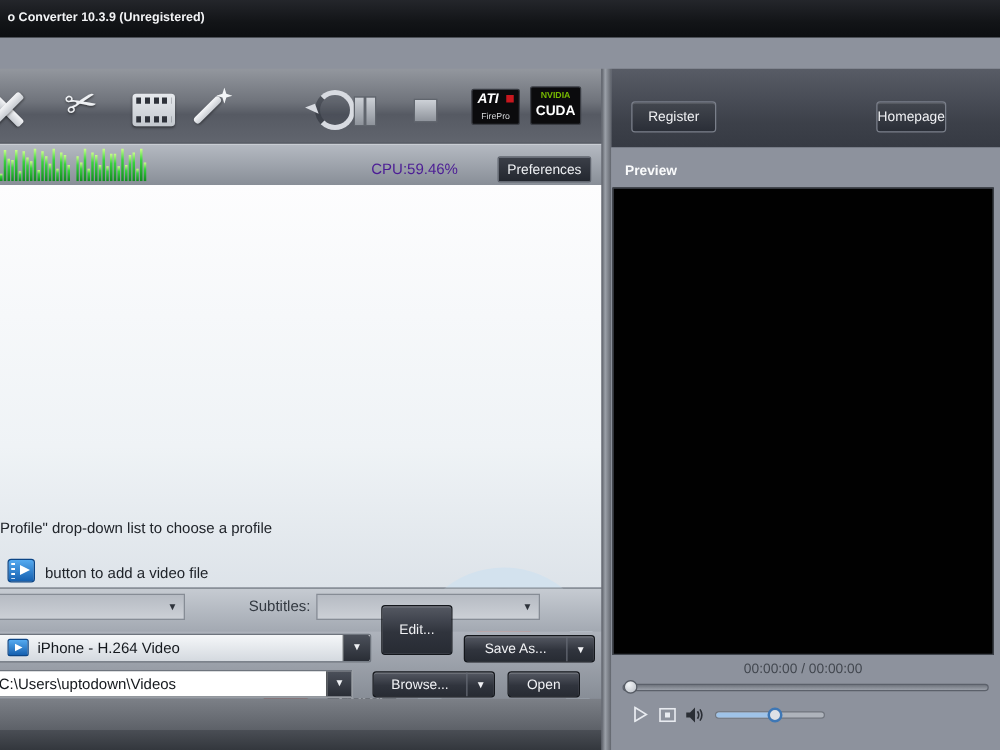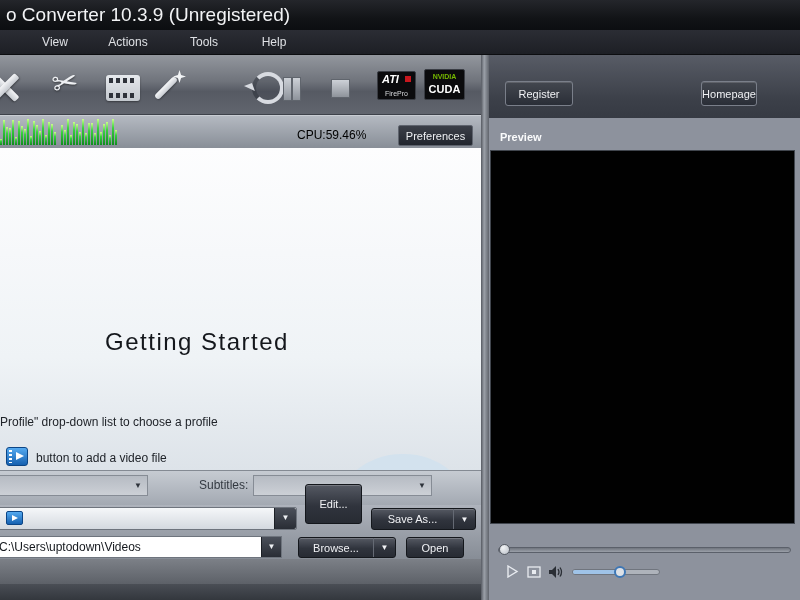--- a/index.html
+++ b/index.html
@@ -3,21 +3,21 @@
 <meta charset="utf-8">
 <style>
   *{margin:0;padding:0;box-sizing:border-box}
   html,body{background:#555}
   body{font-family:"Liberation Sans",sans-serif}
   .stage{position:relative;width:800px;height:600px;overflow:hidden;background:#8d929d}
   .abs{position:absolute}
 
   
   .titlebar{left:0;top:0;width:800px;height:30px;background:linear-gradient(#24262b,#121417 60%,#0c0e11)}
-  .title-text{position:absolute;left:6px;top:0;line-height:30px;font-size:19px;font-weight:normal;color:#f2f3f5}
+  .title-text{position:absolute;left:6px;top:0;line-height:30px;font-size:10px;font-weight:bold;color:#f2f3f5}
 
   
   .menubar{left:0;top:30px;width:800px;height:25px;background:linear-gradient(#2b2d34,#1d1f25);border-bottom:1px solid #0c0d10}
   .menu-item{position:absolute;top:0;line-height:25px;font-size:12px;color:#dfe1e5;text-align:center;cursor:default}
   .m-view{left:36px;width:38px}.m-actions{left:104px;width:48px}.m-tools{left:184px;width:40px}.m-help{left:256px;width:36px}
 
   
   .toolbar{left:0;top:55px;width:481px;height:60px;background:linear-gradient(180deg,#93979e,#6f737b 45%,#565a63 62%,#61656e);border-bottom:1px solid #3e424a}
   .icon-x{left:-12px;top:70px;width:34px;height:34px}
   .icon-x:before,.icon-x:after{content:'';position:absolute;left:0;top:14px;width:34px;height:7px;background:linear-gradient(#f4f5f7,#c6cad0);border-radius:2px;box-shadow:0 1px 2px rgba(0,0,0,.45)}
@@ -49,21 +49,21 @@
   .hbtn{position:absolute;top:81px;height:25px;background:linear-gradient(#43474f,#2a2e37);border:1px solid #7a7f8a;border-radius:3px;box-shadow:inset 0 1px 0 rgba(255,255,255,.15);color:#f0f1f4;font-size:11px;display:flex;align-items:center;justify-content:center;cursor:default}
   .b-register{left:505px;width:68px}.b-friends{left:584px;width:106px}.b-home{left:701px;width:56px}
 
   
   .divider{left:481px;top:55px;width:8px;height:545px;background:linear-gradient(90deg,#565a62,#9ba0a8 40%,#60646c)}
 
   
   .statusrow{left:0;top:115px;width:481px;height:33px;background:linear-gradient(#b4b9c1,#888e97);border-top:1px solid #c9cdd3}
   .spectrum{position:absolute;top:117px;height:28px;overflow:hidden}
   .sp1{left:0;width:58px}.sp2{left:61px;width:57px}
-  .cpu-text{position:absolute;left:297px;top:128px;font-size:12px;color:#000000}
+  .cpu-text{position:absolute;left:297px;top:128px;font-size:12px;color:#4c1d95}
   .btn-pref{position:absolute;left:398px;top:125px;width:75px;height:21px;background:linear-gradient(#3b3f48,#23272f);border:1px solid #5f646e;border-radius:2px;color:#eef0f3;font-size:11px;display:flex;align-items:center;justify-content:center}
 
   
   .content{left:0;top:148px;width:481px;height:322px;background:linear-gradient(180deg,#fdfdfe,#eff3f6 65%,#dde3e9)}
   .wm-outer{position:absolute;left:328px;top:306px;width:150px;height:150px;border:17px solid #d3e2ee;border-radius:50%}
   .wm-inner{position:absolute;left:29px;top:29px;width:58px;height:58px;background:#dde9f3;border-radius:50%}
   .wm-red{position:absolute;left:36px;top:12px;width:44px;height:36px;background:radial-gradient(circle at 35% 35%,#ef8a73,#d94a36);border-radius:45%;transform:rotate(-12deg)}
   .wm-red:before{content:'';position:absolute;left:9px;top:10px;width:7px;height:7px;background:#fff;border-radius:50%}
   .wm-red:after{content:'';position:absolute;right:10px;top:11px;width:7px;height:7px;background:#fff;border-radius:50%}
   .gs-title{position:absolute;left:0;top:180px;width:394px;text-align:center;font-size:24px;letter-spacing:1.5px;color:#14171c}
@@ -124,26 +124,20 @@
 </style>
 </head>
 <body>
 
 <div class="stage">
 
   <div class="abs titlebar">
     <span class="title-text">o Converter 10.3.9 (Unregistered)</span>
   </div>
 
-  <div class="abs menubar">
-    <span class="menu-item m-view">View</span>
-    <span class="menu-item m-actions">Actions</span>
-    <span class="menu-item m-tools">Tools</span>
-    <span class="menu-item m-help">Help</span>
-  </div>
 
   <div class="abs toolbar"></div>
   <div class="abs icon-x"></div>
   <span class="abs icon-scissors">✂</span>
   <div class="abs icon-film"></div>
   <div class="abs icon-wand"></div>
   <div class="abs icon-convert"></div>
   <div class="abs icon-pause"></div>
   <div class="abs icon-stop"></div>
   <div class="abs badge badge-ati">
@@ -206,21 +200,20 @@
       <span style="position: absolute; bottom: 0px; left: 54px; width: 2px; height: 15px; background: linear-gradient(rgb(200, 255, 138), rgb(57, 209, 63) 35%, rgb(15, 140, 30));"></span>
     </div>
   <span class="cpu-text">CPU:59.46%</span>
   <div class="btn-pref">Preferences</div>
 
   <div class="abs content">
     <div class="wm-outer">
       <div class="wm-inner"></div>
       <div class="wm-red"></div>
     </div>
-    <div class="gs-title">Getting Started</div>
     <span class="step-text st1">Profile" drop-down list to choose a profile</span>
     <div class="abs icon-addvideo"></div>
     <span class="step-text st2">button to add a video file</span>
     <div class="abs icon-start"></div>
     <span class="step-text st3">button to start converting</span>
     <div class="abs badge-amd">
       <span class="amd-top">AMD</span>
       <span class="amd-bot">APP</span>
     </div>
     <div class="abs badge-nvda">
@@ -234,20 +227,21 @@
     <span class="caret">▼</span>
   </div>
   <span class="sub-label">Subtitles:</span>
   <div class="scombo sc2">
     <span class="caret">▼</span>
   </div>
 
   <div class="abs ctrlarea"></div>
   <div class="abs pcombo">
     <span class="pcombo-icon"></span>
+    <span class="pcombo-text">iPhone - H.264 Video</span>
     <span class="pcombo-btn"><span>▼</span></span>
   </div>
   <div class="dbtn b-edit">Edit...</div>
   <div class="dbtn b-saveas">
     <span class="split-label">Save As...</span>
     <span class="split-arrow">
         <span>▼</span>
       </span>
   </div>
   <div class="abs pathwrap">
@@ -260,20 +254,21 @@
         <span>▼</span>
       </span>
   </div>
   <div class="dbtn b-open">Open</div>
   <div class="abs bstrip1"></div>
   <div class="abs bstrip2"></div>
 
   <div class="abs rpanel"></div>
   <span class="pv-label">Preview</span>
   <div class="abs pv-screen"></div>
+  <span class="pv-time">00:00:00 / 00:00:00</span>
   <div class="abs seek-track"></div>
   <div class="abs seek-thumb"></div>
   <div class="tbtn t-play">
     <svg width="13" height="13" viewBox="0 0 13 13">
         <polygon points="2,1 11,6.5 2,12" fill="none" stroke="#e8ebf0" stroke-width="1.4"></polygon>
       </svg>
   </div>
   <div class="tbtn t-snap">
     <svg width="14" height="12" viewBox="0 0 14 12">
         <rect x="1" y="1" width="12" height="10" fill="none" stroke="#e8ebf0" stroke-width="1.3"></rect>

